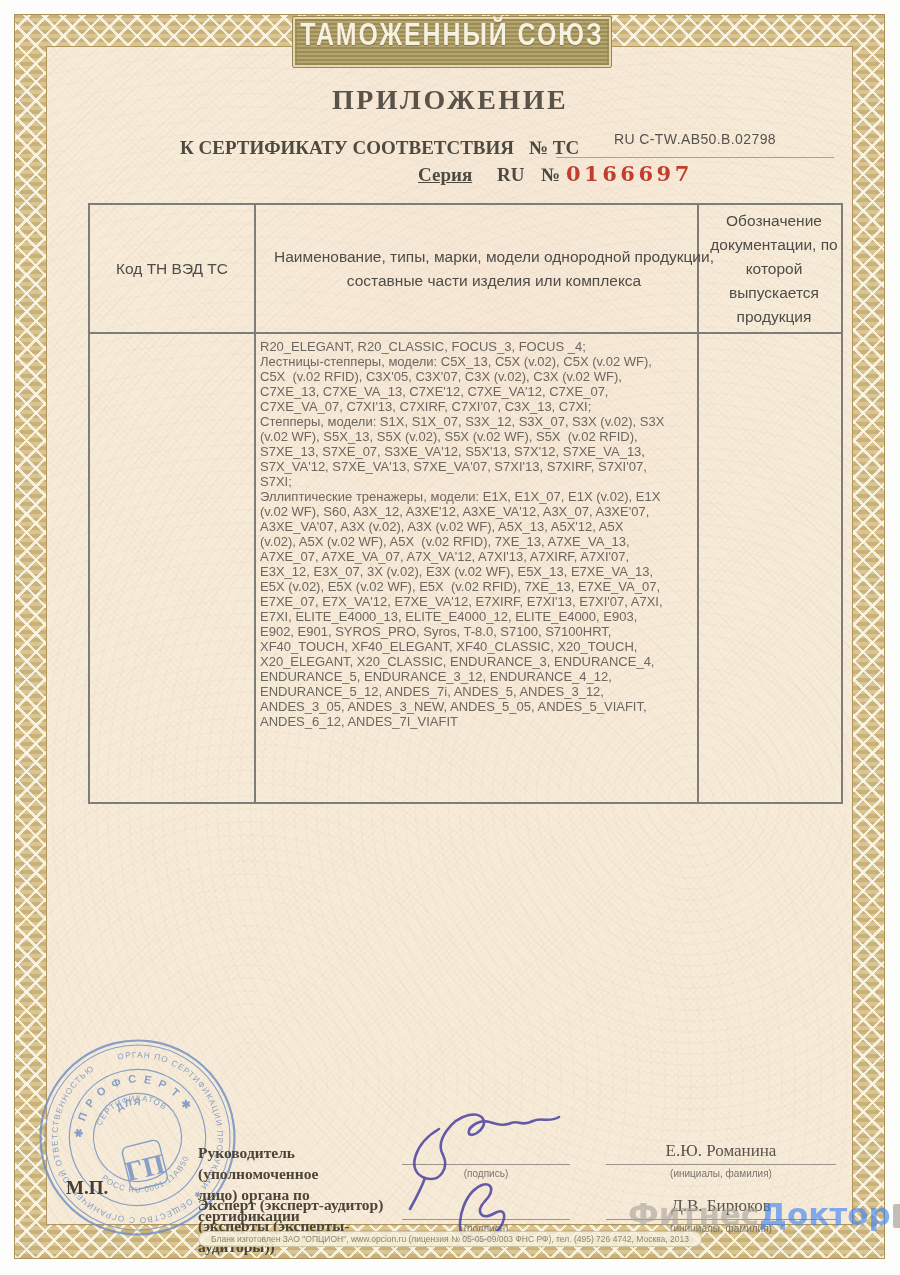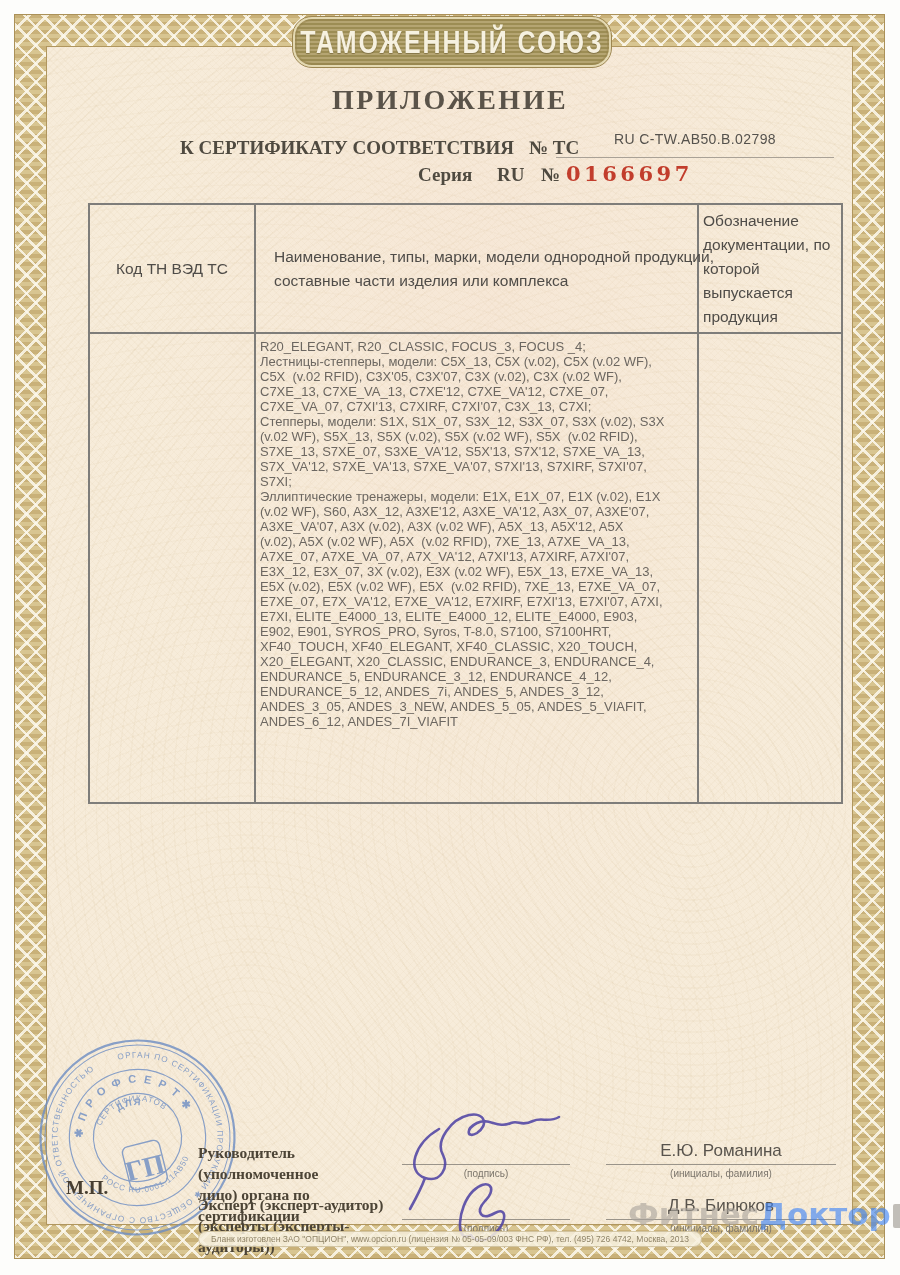--- a/index.html
+++ b/index.html
@@ -24,72 +24,72 @@
       repeating-radial-gradient(circle at 80% 64%, rgba(198,172,124,.07) 0 1.5px, transparent 1.5px 11px),
       repeating-radial-gradient(circle at 25% 88%, rgba(198,172,124,.06) 0 1.5px, transparent 1.5px 13px),
       repeating-linear-gradient(45deg, rgba(206,181,136,.07) 0 1px, transparent 1px 5px),
       repeating-linear-gradient(-45deg, rgba(206,181,136,.07) 0 1px, transparent 1px 5px);
     border:1.5px solid #b0965e;
   }
   
   .banner{
     position:absolute;left:293px;top:17px;width:314px;height:46px;
     background:repeating-linear-gradient(180deg,#9c8d54 0 2px,#b5a572 2px 4px);
-    border:2px solid #e4d9b2;outline:1px solid #9c8650;border-radius:19px;
+    border:2px solid #e4d9b2;outline:1px solid #9c8650;border-radius:1px;
     box-shadow:inset 0 0 0 2px rgba(150,130,75,.45);
-    display:flex;align-items:center;justify-content:center;
+    display:flex;align-items:flex-start;justify-content:center;
   }
   .banner-text{
     color:#f6f1e0;font-weight:bold;font-size:26px;letter-spacing:2px;
     transform:scaleY(1.18) scaleX(.96);
     text-shadow:0 1px 1px rgba(90,75,35,.55);white-space:nowrap;
   }
   
   .doc-title{
     position:absolute;left:0;top:84px;width:100%;text-align:center;
     font-family:"Liberation Serif",serif;font-weight:bold;font-size:28px;
     letter-spacing:2.5px;color:#5a5349;
   }
   .serif-label{font-family:"Liberation Serif",serif;font-weight:bold;font-size:19px;color:#4f4a40;white-space:nowrap;}
   .cert-label{position:absolute;left:180px;top:137px;}
   .cert-no-label{position:absolute;left:529px;top:137px;}
   .cert-value{
     position:absolute;left:556px;top:131px;width:278px;text-align:center;
     font-size:14px;color:#55524d;letter-spacing:.4px;
   }
   .cert-underline{position:absolute;left:556px;top:157px;width:278px;border-bottom:1.2px solid #a9a196;}
-  .series-label{position:absolute;left:418px;top:164px;}
+  .series-label{position:absolute;left:418px;top:164px;text-decoration:underline;}
   .series-value{position:absolute;left:497px;top:164px;}
   .blank-no-sign{position:absolute;left:541px;top:164px;}
   .blank-no{
     position:absolute;left:566px;top:161px;
     font-family:"DejaVu Serif",serif;font-weight:bold;font-size:21px;
     letter-spacing:3.5px;color:#c23d2c;
   }
   
   .ctable{position:absolute;left:88px;top:203px;width:751px;height:597px;border:2px solid #7e7d7a;}
   .vline{position:absolute;top:0;bottom:0;width:1.5px;background:#7e7d7a;}
   .hline{position:absolute;left:0;right:0;height:1.5px;background:#7e7d7a;}
   .cell{position:absolute;color:#4f4c48;font-size:15.5px;line-height:24px;}
-  .cell.center{display:flex;align-items:center;justify-content:center;text-align:left;}
+  .cell.center{display:flex;align-items:center;justify-content:center;text-align:center;}
   .models{
     position:absolute;left:166px;top:129px;width:440px;height:466px;
     padding:5px 0 0 4px;box-sizing:border-box;overflow:hidden;
     font-size:13px;line-height:15px;color:#6c6761;white-space:pre;
   }
   
   .stamp{position:absolute;left:30px;top:1030px;opacity:.8;transform:rotate(-14deg);}
   .mp{position:absolute;left:66px;top:1177px;font-family:"Liberation Serif",serif;font-weight:bold;font-size:19px;color:#463d30;}
   .sig-label{
     position:absolute;left:198px;font-family:"Liberation Serif",serif;font-weight:bold;
     font-size:15.5px;line-height:21px;color:#4c4436;white-space:pre-line;
   }
   .sig-line{position:absolute;border-bottom:1px solid #9a948a;}
   .caption{position:absolute;text-align:center;font-size:10px;color:#7b756c;}
-  .person-name{position:absolute;text-align:center;font-size:17px;color:#58534c;}
+  .person-name{position:absolute;text-align:center;font-size:17px;color:#58534c;font-family:Liberation Serif, serif;}
   .ink{position:absolute;left:385px;top:1085px;}
   
   .watermark{
     position:absolute;left:628px;top:1196px;opacity:.62;white-space:nowrap;
     font-family:"DejaVu Sans",sans-serif;font-weight:bold;font-size:31px;
   }
   .wm-gray{color:#aaa49c;}
   .wm-red{color:#3b82f6;}
   .wm-box{
     display:inline-block;background:#9e9890;color:#fff;font-size:17px;

